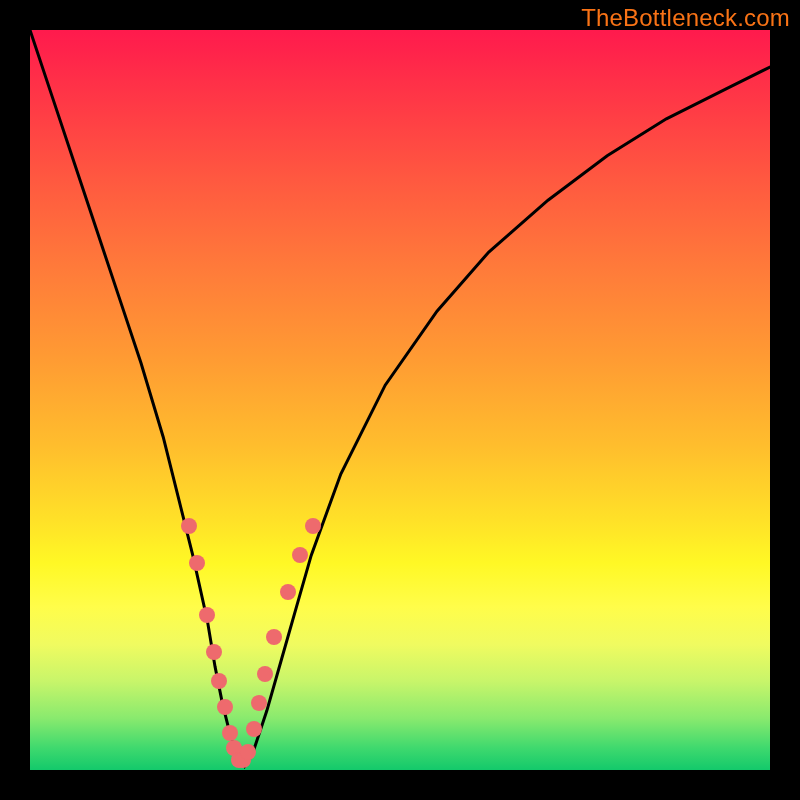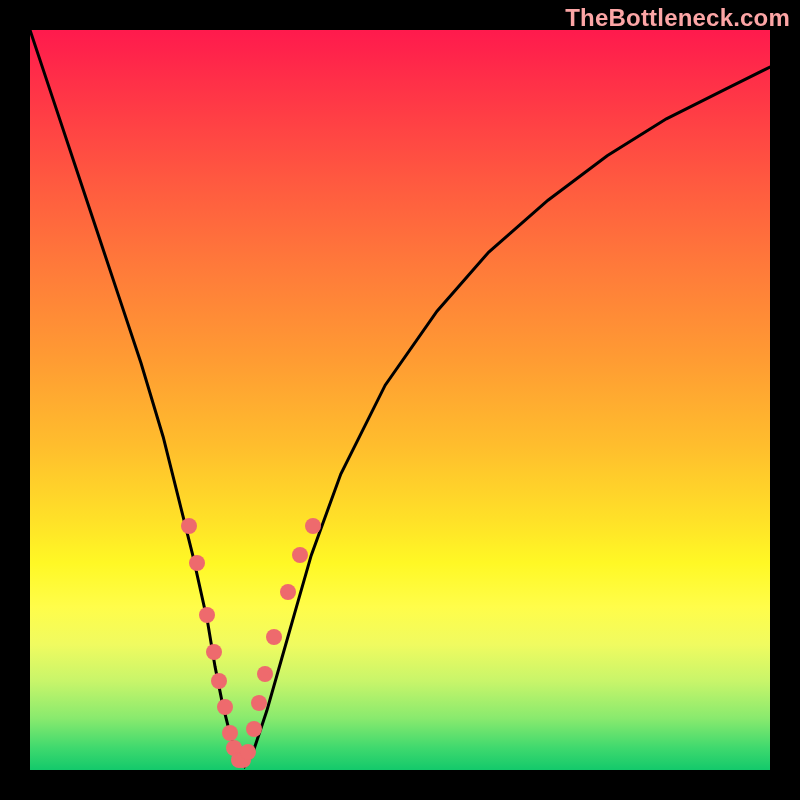--- a/index.html
+++ b/index.html
@@ -45,23 +45,23 @@
       #c8f56a 88%,
       #89ea6e 93%,
       #3fd96e 97%,
       #13c96b 100%
     );
   }
   .watermark {
     position: absolute;
     top: 4px;
     right: 10px;
-    color: #fca5a5;
+    color: #f97316;
     font-size: 24px;
-    font-weight: 700;
+    font-weight: 400;
     letter-spacing: 0.2px;
     user-select: none;
   }
   svg.curve {
     position: absolute;
     inset: 0;
     width: 740px;
     height: 740px;
   }
   .dot {

